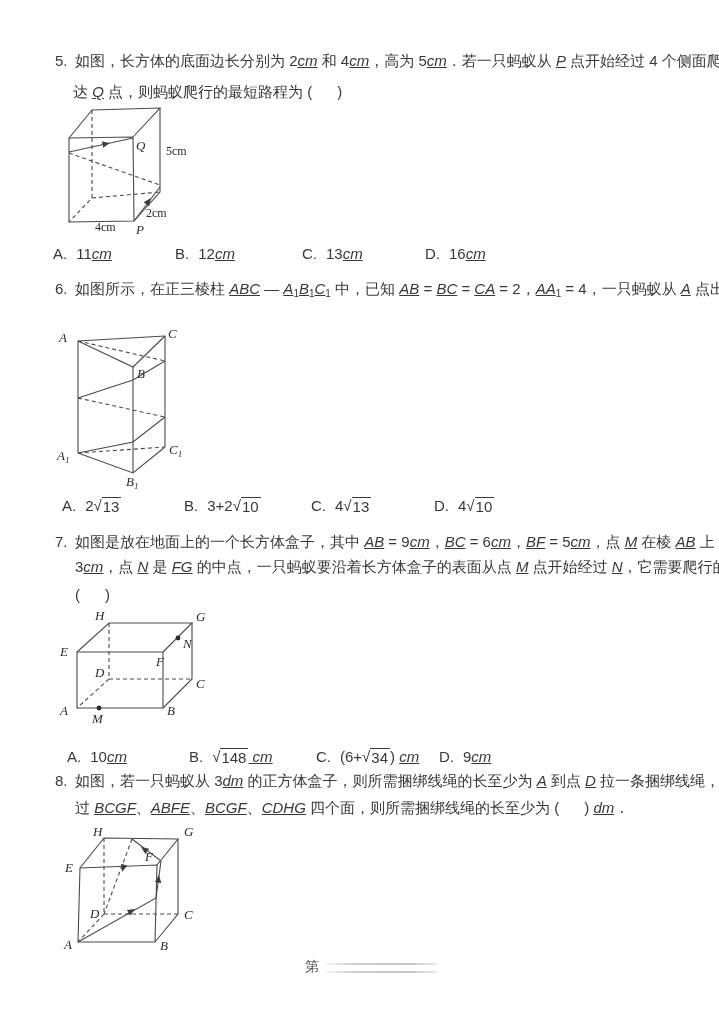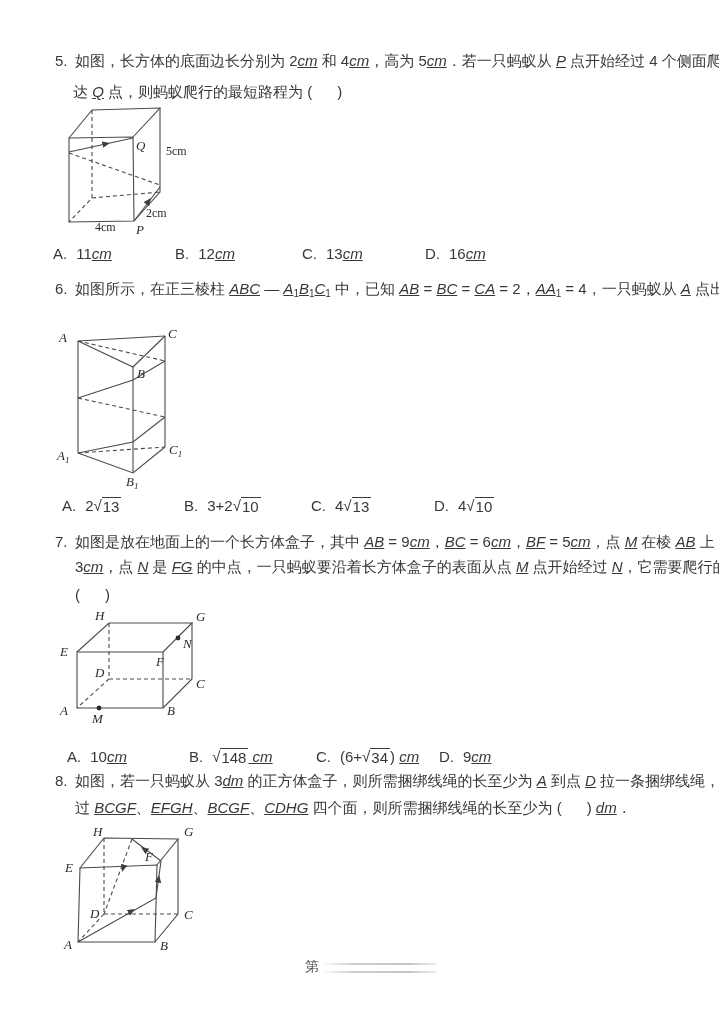--- a/index.html
+++ b/index.html
@@ -178,21 +178,21 @@
             <span class="rs">√</span>
             <span class="rb">34</span>
           </span><span class="seg-n">) </span><span class="seg-i">cm</span></span></span>
     <span class="opt o3"><span class="ol">D.</span><span><span class="seg-n">9</span><span class="seg-i">cm</span></span></span>
   </div>
 
   <div class="line" style="top:770px;left:55px">
     <span class="num">8.</span><span><span class="seg-c">如图，若一只蚂蚁从 </span><span class="seg-n">3</span><span class="seg-i">dm</span><span class="seg-c"> 的正方体盒子，则所需捆绑线绳的长至少为 </span><span class="seg-i">A</span><span class="seg-c"> 到点 </span><span class="seg-i">D</span><span class="seg-c"> 拉一条捆绑线绳，使线绳经</span></span>
   </div>
   <div class="line" style="top:797px;left:75px">
-    <span><span class="seg-c">过 </span><span class="seg-i">BCGF</span><span class="seg-c">、</span><span class="seg-i">EFGH</span><span class="seg-c">、</span><span class="seg-i">BCGF</span><span class="seg-c">、</span><span class="seg-i">CDHG</span><span class="seg-c"> 四个面，则所需捆绑线绳的长至少为 (&nbsp;&nbsp;&nbsp;&nbsp;&nbsp;&nbsp;) </span><span class="seg-i">dm</span><span class="seg-c">．</span></span>
+    <span><span class="seg-c">过 </span><span class="seg-i">BCGF</span><span class="seg-c">、</span><span class="seg-i">ABFE</span><span class="seg-c">、</span><span class="seg-i">BCGF</span><span class="seg-c">、</span><span class="seg-i">CDHG</span><span class="seg-c"> 四个面，则所需捆绑线绳的长至少为 (&nbsp;&nbsp;&nbsp;&nbsp;&nbsp;&nbsp;) </span><span class="seg-i">dm</span><span class="seg-c">．</span></span>
   </div>
 
   <svg class="fig" style="left:45px;top:828px" width="220" height="140" viewBox="0 0 220 140">
     <defs>
       <marker id="ar8" markerWidth="9" markerHeight="8" refX="7" refY="3" orient="auto">
         <path d="M0,0 L7,3 L0,6 Z" fill="#3f3f3f"></path>
       </marker>
     </defs>
     <g stroke="#4a4a4a" stroke-width="1.1" fill="none">
       <path d="M33,114 L110,114 L112,37 L35,40 Z"></path>

